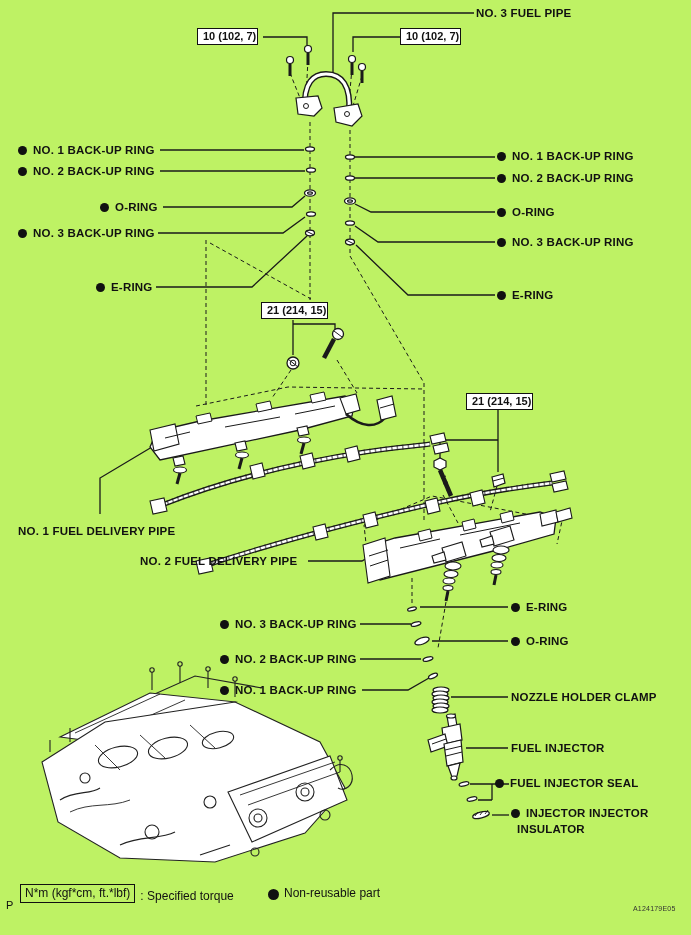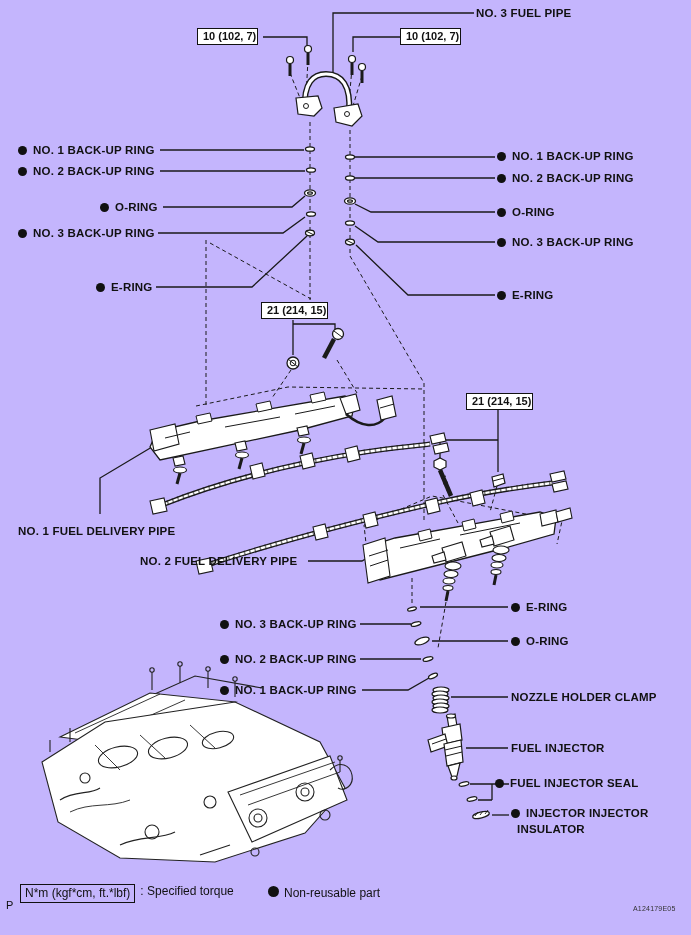--- a/index.html
+++ b/index.html
@@ -1,38 +1,38 @@
 <!DOCTYPE html>
 <html><head>
 <meta charset="utf-8">
 <style>
   html,body{margin:0;padding:0;background:#fff;}
   #canvas{
-    position:relative;width:691px;height:935px;background:#c4b5fd;overflow:hidden;
+    position:relative;width:691px;height:935px;background:#bef264;overflow:hidden;
     font-family:"Liberation Sans","DejaVu Sans",sans-serif;color:#111;
   }
   svg.art{position:absolute;left:0;top:0;z-index:1;}
   .lbl{
     position:absolute;z-index:2;display:flex;align-items:center;gap:6px;
     font-size:11.5px;font-weight:700;letter-spacing:.2px;white-space:nowrap;
     color:#111;height:14px;
   }
   .bullet{
     display:inline-block;width:9px;height:9px;border-radius:50%;
     background:#111;flex:0 0 auto;
   }
   .tqbox{
     position:absolute;z-index:2;border:1.6px solid #111;background:#fff;
     padding:1px 1px 2px 5px;font-size:11px;font-weight:700;white-space:nowrap;
   }
   .two-line{display:block;height:auto;}
   .two-line .row{display:flex;align-items:center;gap:6px;height:14px;}
   .two-line .row2{margin-left:6px;margin-top:2px;}
   .legend{
-    position:absolute;z-index:2;display:flex;align-items:flex-start;gap:5px;
+    position:absolute;z-index:2;display:flex;align-items:flex-end;gap:5px;
     font-size:12px;font-weight:400;white-space:nowrap;color:#111;
   }
   .legend .symbox{border:1.3px solid #111;padding:1px 4px 2px 4px;font-weight:400;}
   .legend .bullet{width:11px;height:11px;}
   .pagemark{position:absolute;z-index:2;font-size:11px;font-weight:400;}
   .figcode{position:absolute;z-index:2;font-size:7px;color:#333;letter-spacing:.2px;}
 </style>
 </head>
 <body>
 

